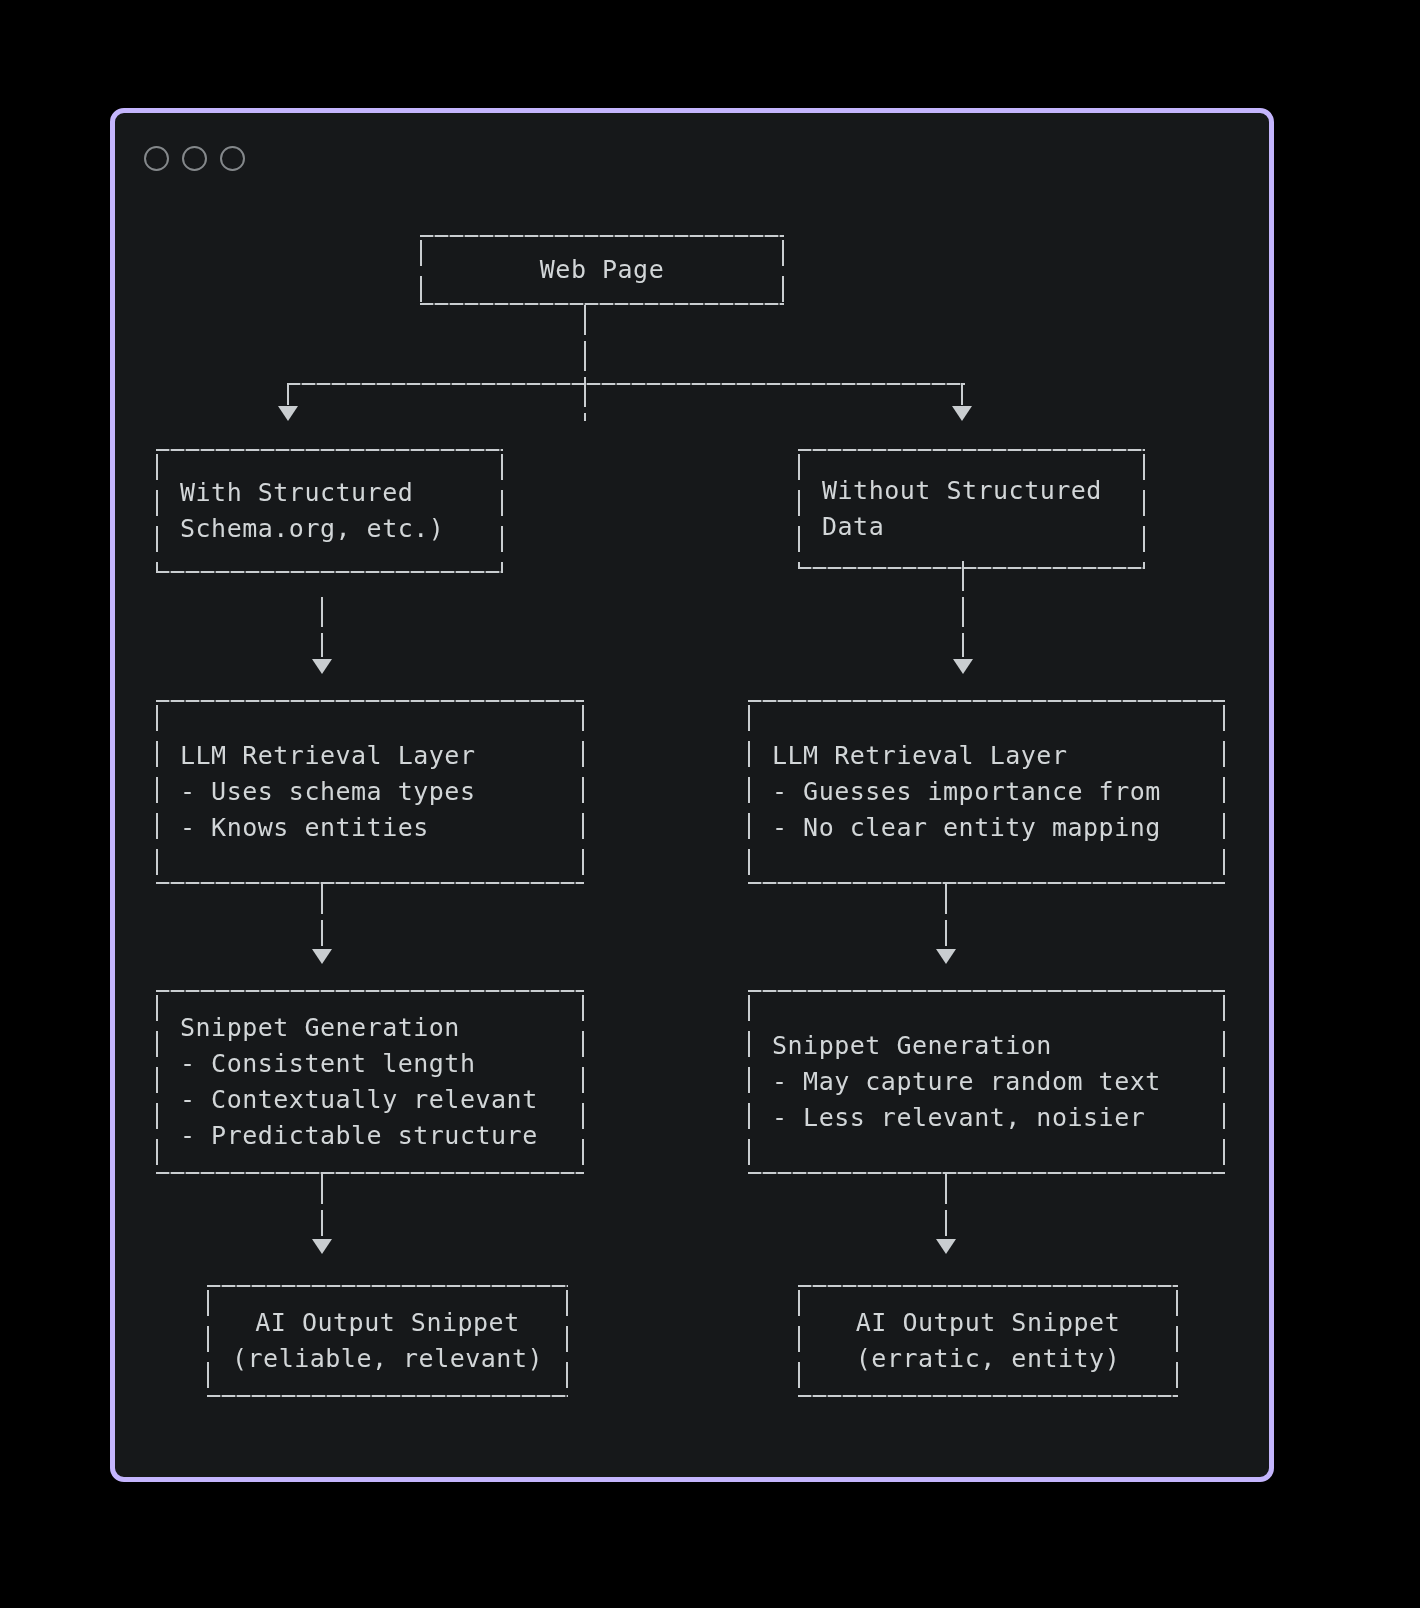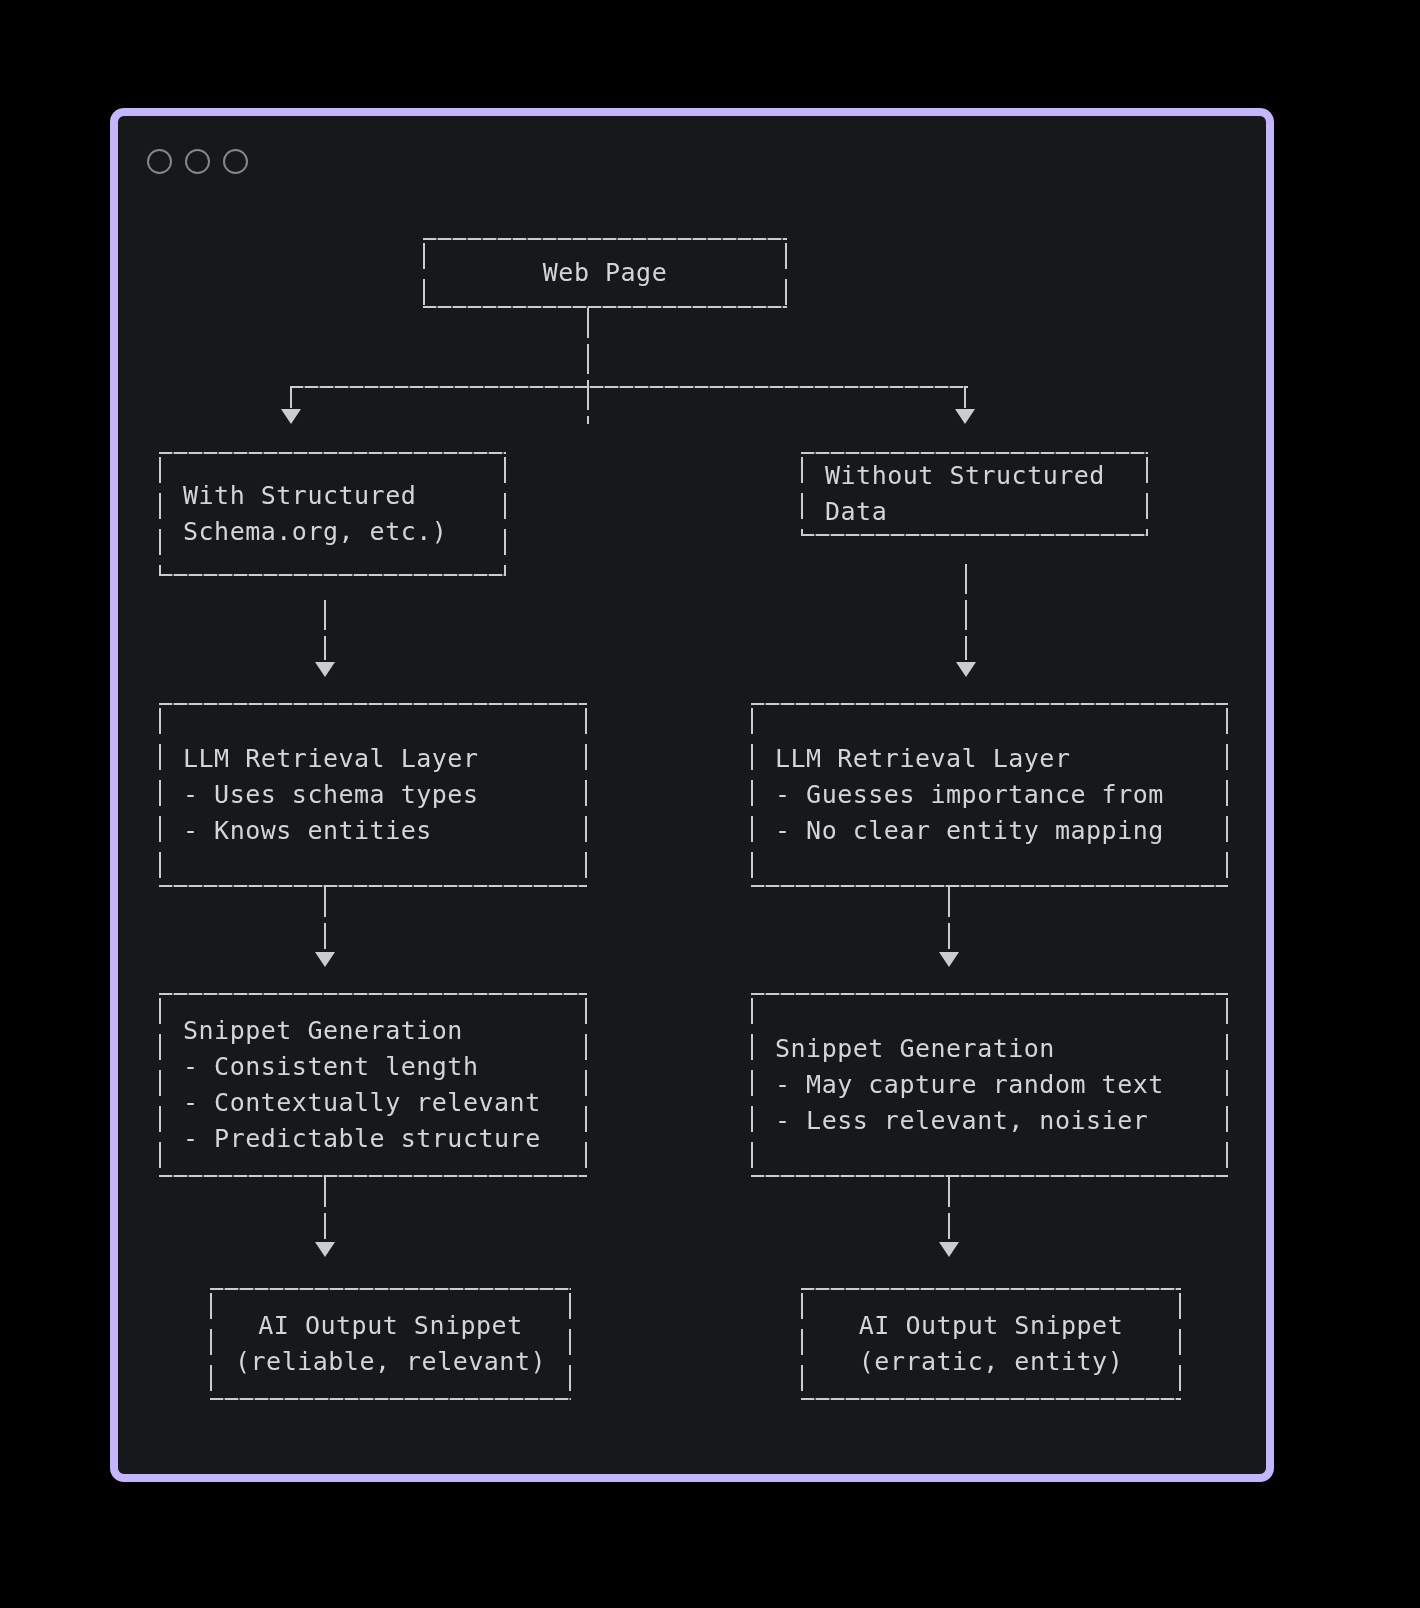--- a/index.html
+++ b/index.html
@@ -12,21 +12,21 @@
     font-family: "DejaVu Sans Mono", "Liberation Mono", monospace;
     overflow: hidden;
   }
 
   
   #window {
     position: absolute;
     left: 110px; top: 108px;
     width: 1164px; height: 1374px;
     background: #16181a;
-    border: 8px solid #c4b5fd;
+    border: 5px solid #c4b5fd;
     border-radius: 14px;
   }
   #titlebar {
     position: absolute;
     left: 29px; top: 30px;
     width: 120px; height: 30px;
     display: flex; align-items: center; gap: 13px;
   }
   .dot {
     width: 25px; height: 25px;
@@ -193,21 +193,21 @@
       <span class="edge-top"></span>
       <span class="edge-bottom"></span>
       <span class="edge-left"></span>
       <span class="edge-right"></span>
       <span class="body">
         <span class="line">AI Output Snippet</span>
         <span class="line">(reliable, relevant)</span>
       </span>
     </div>
 
-    <div class="box pad-left" style="left:683px; top:336px; width:347px; height:84px;">
+    <div class="box pad-left" style="left:683px; top:336px; width:347px; height:120px;">
       <span class="edge-top"></span>
       <span class="edge-bottom"></span>
       <span class="edge-left"></span>
       <span class="edge-right"></span>
       <span class="body">
         <span class="line">Without Structured</span>
         <span class="line">Data</span>
       </span>
     </div>
     <span class="vline" style="left:847px; top:448px; height:96px;"></span>

